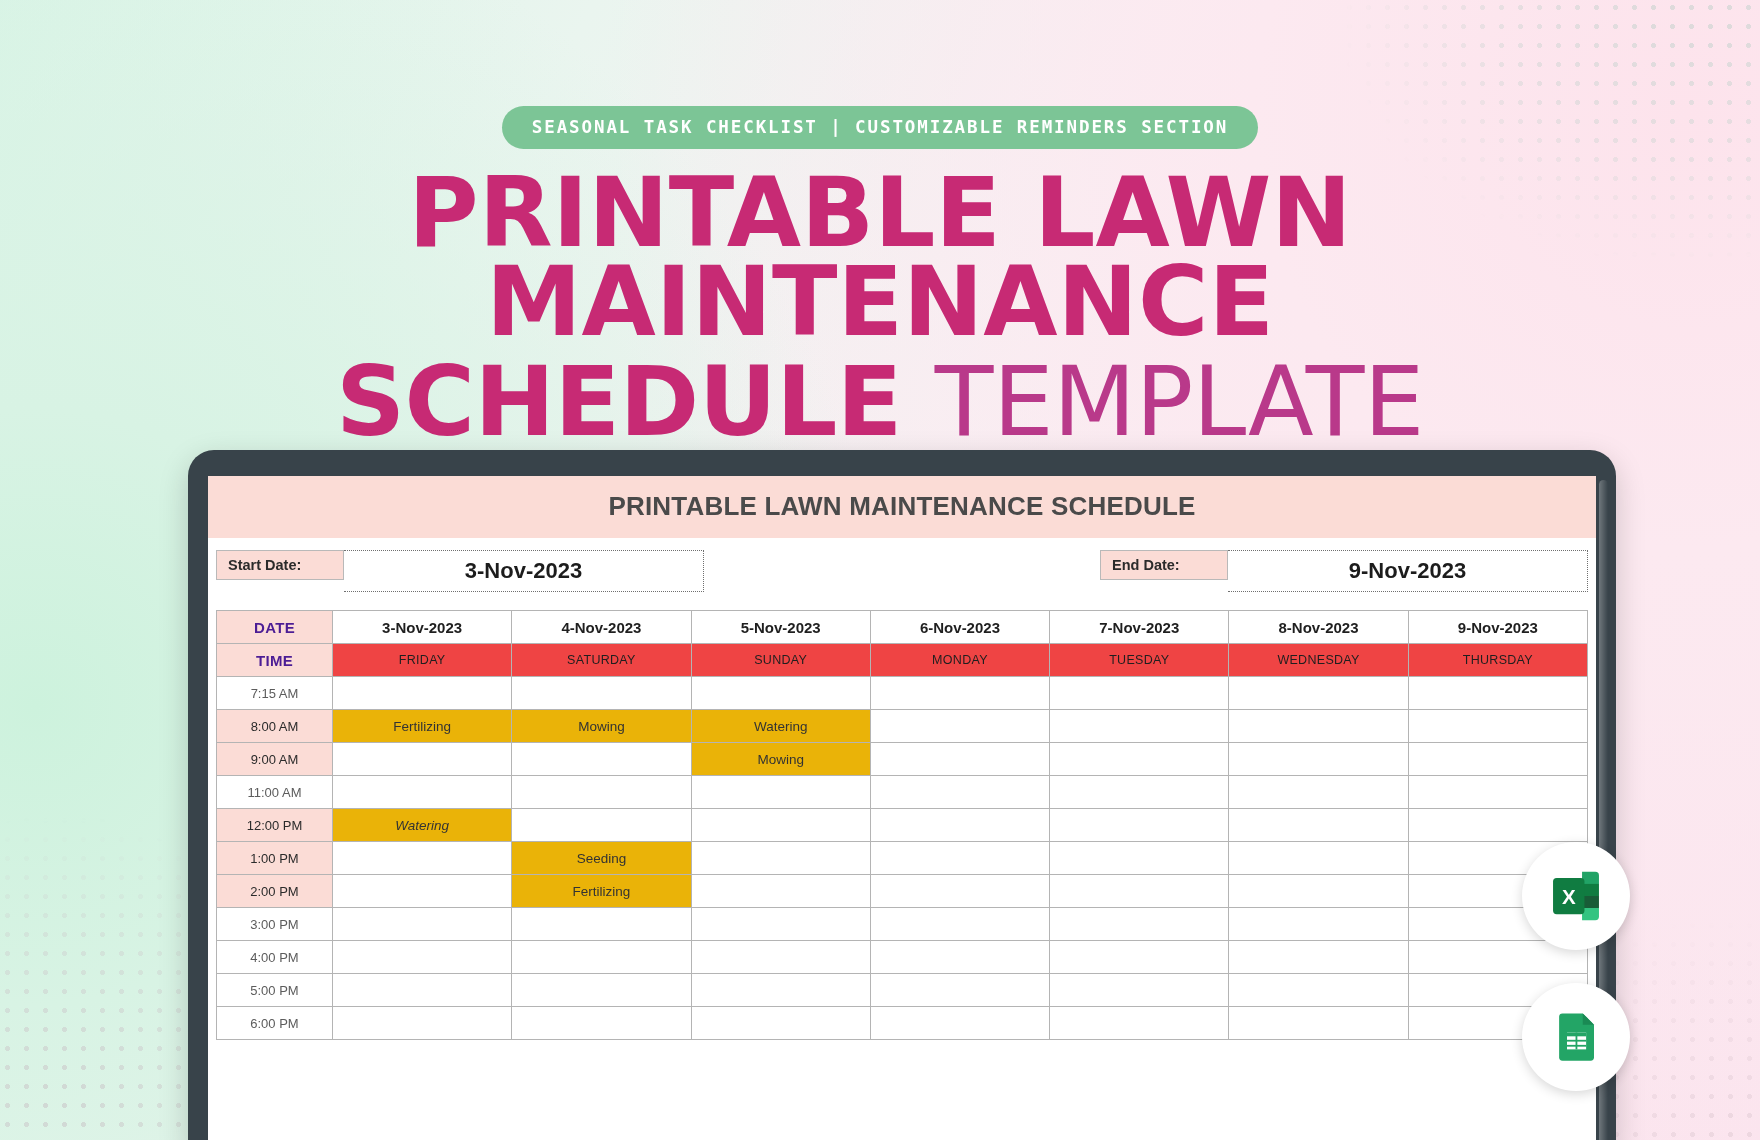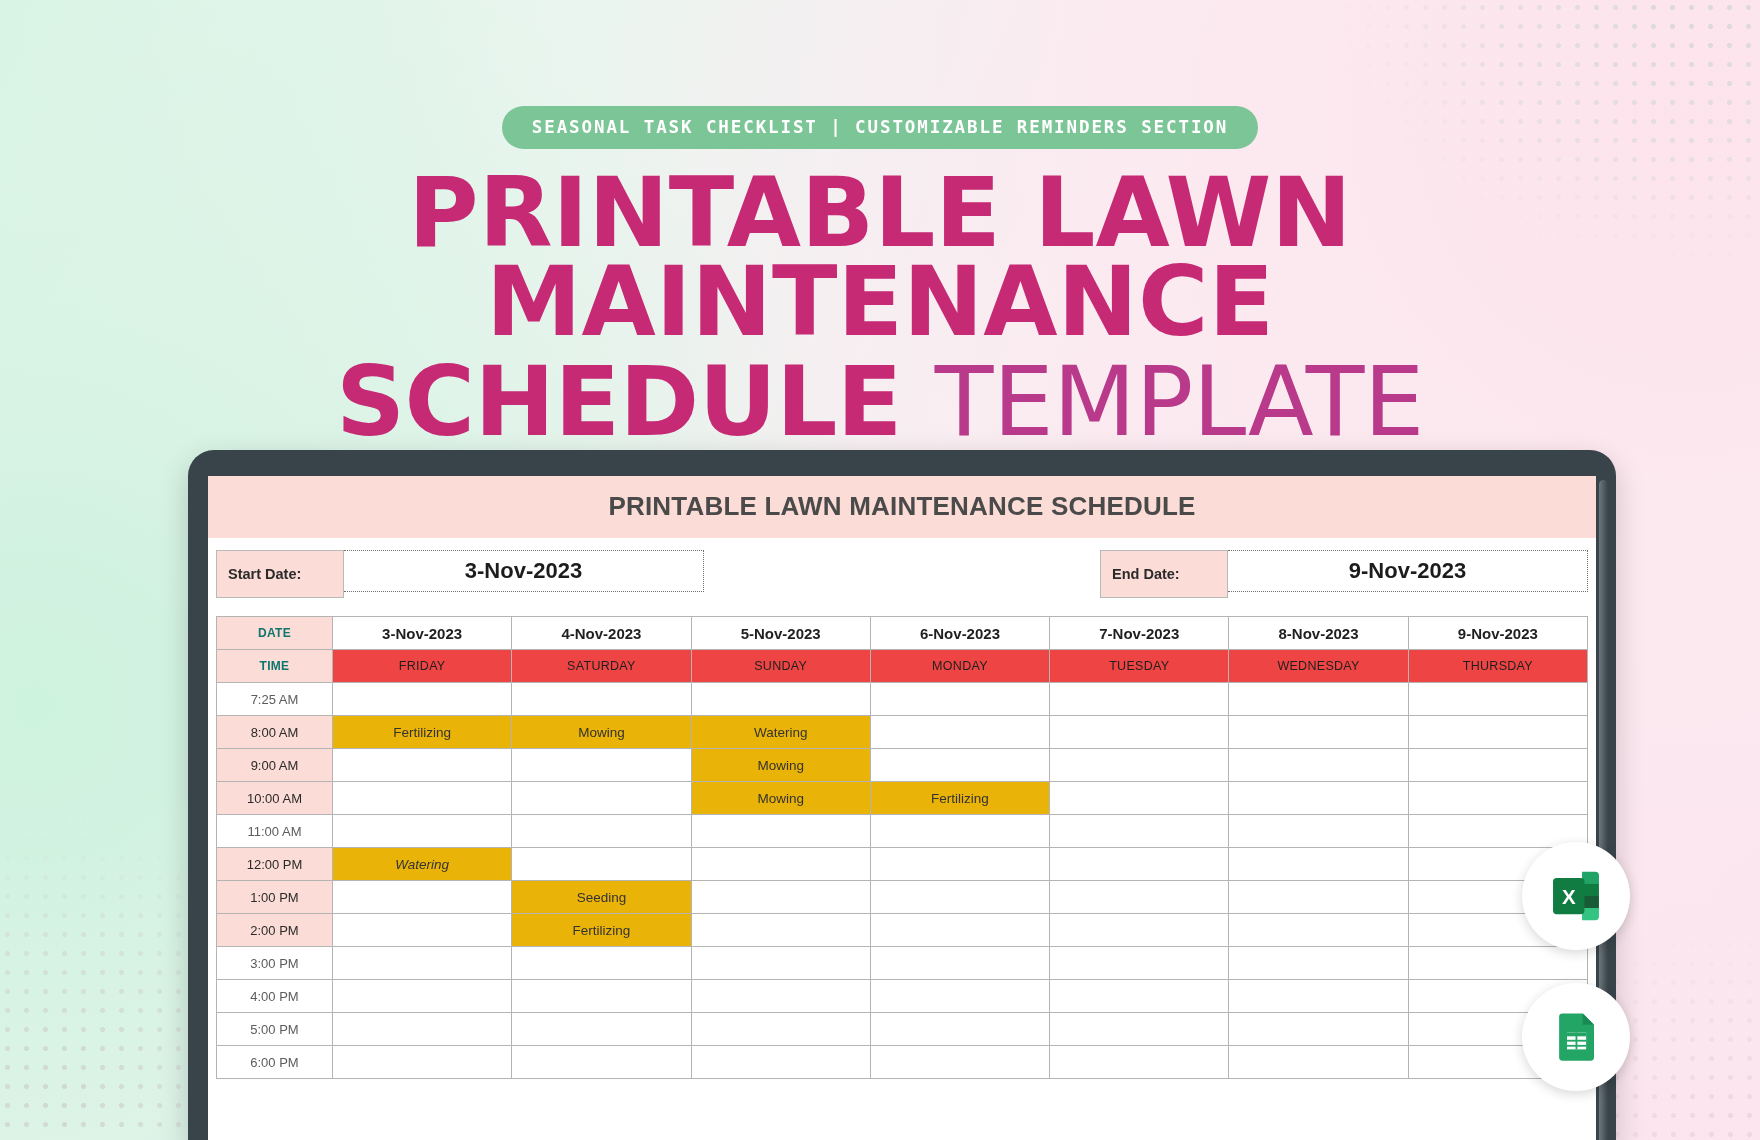--- a/index.html
+++ b/index.html
@@ -144,21 +144,21 @@
     background: #fbdcd6;
     border: 1px solid #b9b9b9;
     font-size: 14.5px;
     font-weight: bold;
     color: #2b2b2b;
     display: flex;
     align-items: center;
     padding-left: 11px;
     box-sizing: border-box;
     width: 128px;
-    height: 48px;
+    height: 30px;
   }
   .dr-value {
     border: 1px dotted #6f6f6f;
     border-left: none;
     background: #ffffff;
     font-size: 22px;
     font-weight: bold;
     color: #1c1c1c;
     display: flex;
     align-items: center;
@@ -177,23 +177,23 @@
     table-layout: fixed;
     font-family: "Liberation Sans", sans-serif;
   }
   table.grid th, table.grid td {
     border: 1px solid #b4b4b4;
     height: 33px;
     box-sizing: border-box;
   }
   th.hdr-date, th.hdr-time {
     background: #fbdcd6;
-    font-size: 12px;
-    font-weight: bold;
-    color: #0f766e;
+    font-size: 15px;
+    font-weight: bold;
+    color: #4c1d95;
     letter-spacing: .3px;
   }
   th.col-date {
     background: #ffffff;
     font-size: 15px;
     font-weight: bold;
     color: #1f1f1f;
   }
   th.col-day {
     background: #ef4444;
@@ -298,21 +298,21 @@
           <th class="col-day">SATURDAY</th>
           <th class="col-day">SUNDAY</th>
           <th class="col-day">MONDAY</th>
           <th class="col-day">TUESDAY</th>
           <th class="col-day">WEDNESDAY</th>
           <th class="col-day">THURSDAY</th>
         </tr>
       </thead>
       <tbody id="grid-body">
           <tr>
-            <td class="time">7:25 AM</td>
+            <td class="time">7:15 AM</td>
             <td class="cell"></td>
             <td class="cell"></td>
             <td class="cell"></td>
             <td class="cell"></td>
             <td class="cell"></td>
             <td class="cell"></td>
             <td class="cell"></td>
           </tr>
           <tr>
             <td class="time tinted">8:00 AM</td>
@@ -323,30 +323,20 @@
             <td class="cell"></td>
             <td class="cell"></td>
             <td class="cell"></td>
           </tr>
           <tr>
             <td class="time tinted">9:00 AM</td>
             <td class="cell"></td>
             <td class="cell"></td>
             <td class="cell filled">Mowing</td>
             <td class="cell"></td>
-            <td class="cell"></td>
-            <td class="cell"></td>
-            <td class="cell"></td>
-          </tr>
-          <tr>
-            <td class="time tinted">10:00 AM</td>
-            <td class="cell"></td>
-            <td class="cell"></td>
-            <td class="cell filled">Mowing</td>
-            <td class="cell filled">Fertilizing</td>
             <td class="cell"></td>
             <td class="cell"></td>
             <td class="cell"></td>
           </tr>
           <tr>
             <td class="time">11:00 AM</td>
             <td class="cell"></td>
             <td class="cell"></td>
             <td class="cell"></td>
             <td class="cell"></td>

